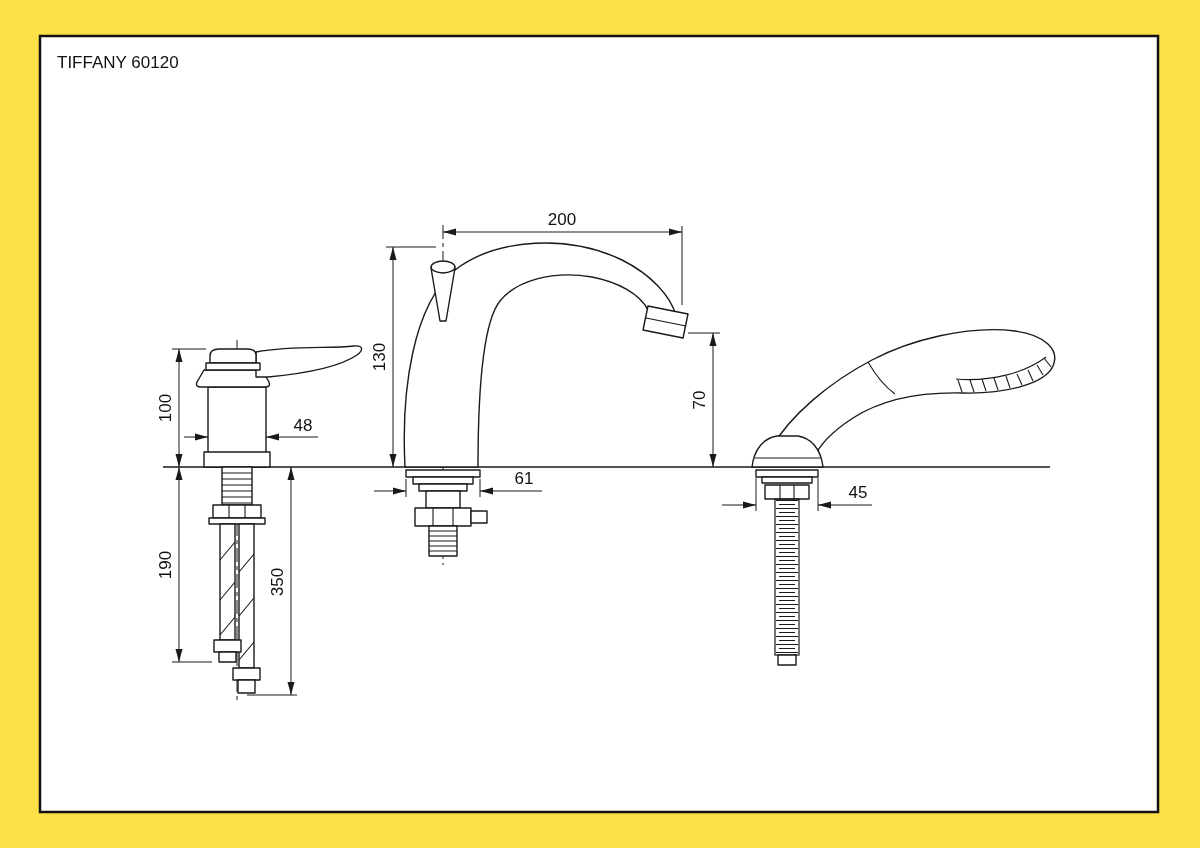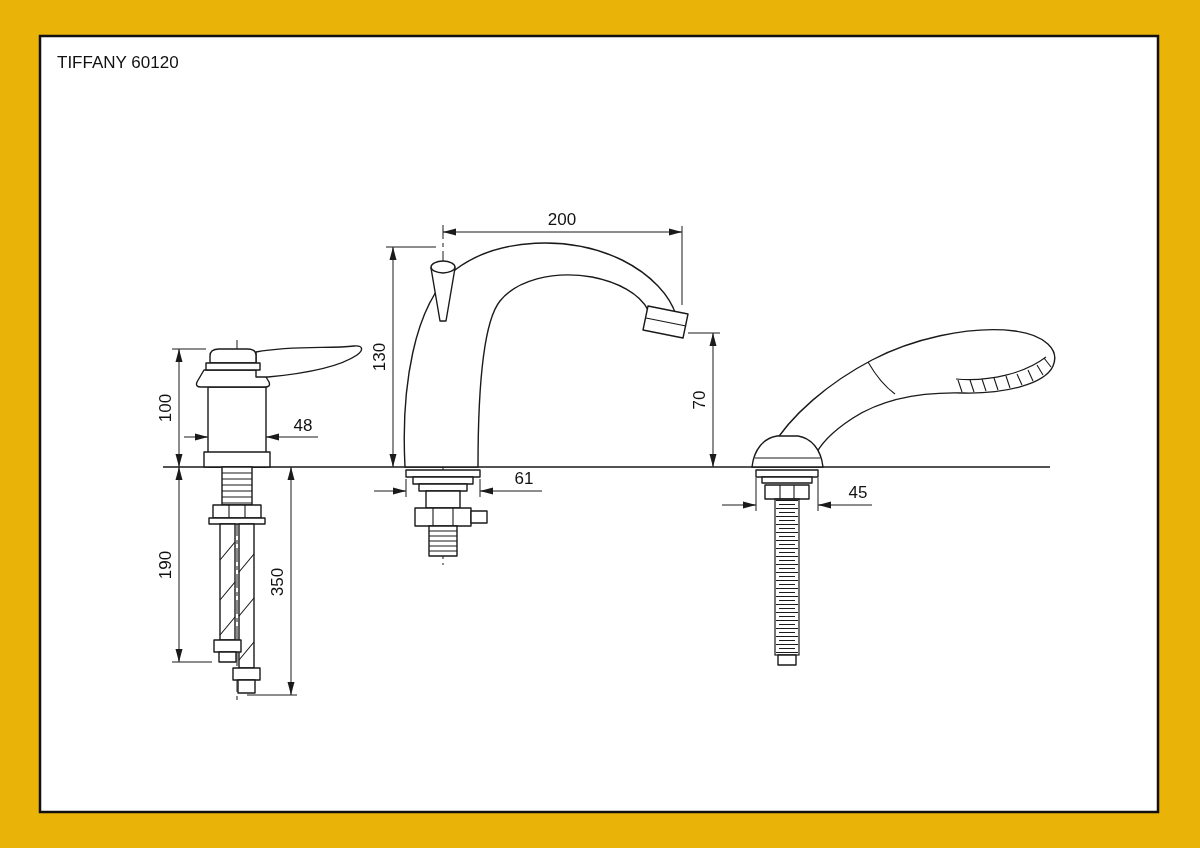--- a/index.html
+++ b/index.html
@@ -1,18 +1,18 @@
 <!DOCTYPE html>
 <html><head>
 <meta charset="utf-8">
 <style>
   html, body { margin: 0; padding: 0; background: #ffffff; }
   .page {
     width: 1200px; height: 848px; position: relative;
-    background: #eab308; overflow: hidden;
+    background: #fde047; overflow: hidden;
     font-family: "Liberation Sans", sans-serif;
     text-align: right;
   }
   svg { position: absolute; left: 0; top: 0; }
   text {
     font-family: "Liberation Sans", sans-serif;
     font-size: 17px;
     fill: #111111;
   }
   .outline { fill: #ffffff; stroke: #1a1a1a; stroke-width: 1.4; stroke-linejoin: round; }

